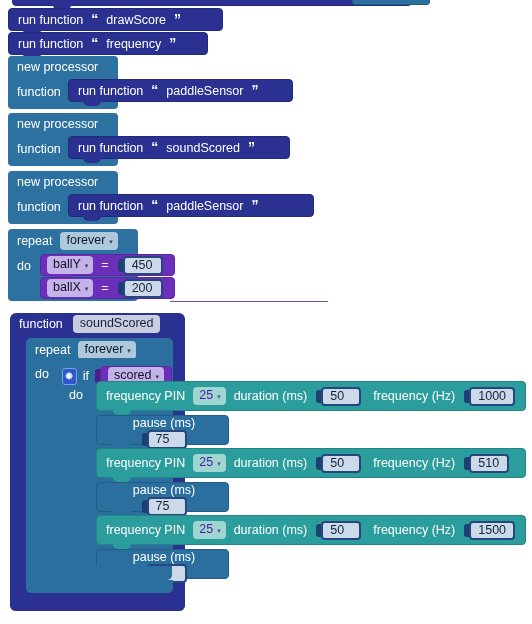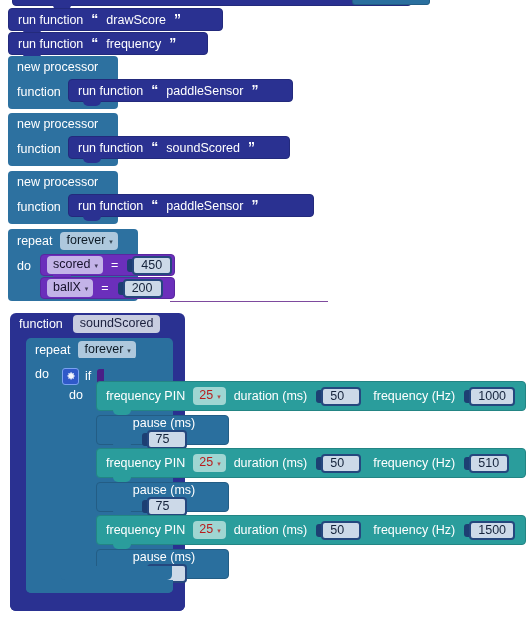--- a/index.html
+++ b/index.html
@@ -34,21 +34,21 @@
 
   
   .q{font-size:14px;font-weight:bold;letter-spacing:0;padding:0 2px;
      position:relative;top:-1px;}
 
   
   .dd{display:inline-flex;align-items:center;gap:4px;
       background:#aec8dd;color:#0d1a26;border-radius:4px;
       padding:1px 5px 2px 6px;font-size:12.5px;line-height:15px;margin:0 2px;}
   .dd.lav{background:#c3b3e8;color:#14102a;}
-  .dd.tealf{background:#9fd6d2;color:#b91c1c;}
+  .dd.tealf{background:#9fd6d2;color:#4c1d95;}
   .caret{font-size:7px;opacity:.75;position:relative;top:1px;}
 
   
   .nm{background:#c8cde0;color:#1a1f3d;border-radius:4px;
       padding:1px 7px 2px;font-size:12.5px;line-height:15px;margin-left:4px;}
 
   
   .sock{display:inline-flex;align-items:center;margin-left:3px;}
   .plug{width:5px;height:13px;background:#1d3f73;border-radius:3px 0 0 3px;}
   .num{background:#25477e;border-radius:4px;padding:2px;}
@@ -151,21 +151,21 @@
       <span class="caret">▾</span>
     </span>
   </div>
   <div class="blk" style="left:8px;top:255px;width:36px;height:22px;">
     <span class="lbl first">do</span>
   </div>
 
   <div class="blk c-purple" style="left:40px;top:254px;width:135px;height:22px;border-radius:4px;">
     <span class="notch-bot" style="left:12px;"></span>
     <span class="dd lav" style="margin-left:6px;">
-      <span>scored</span>
+      <span>ballY</span>
       <span class="caret">▾</span>
     </span>
     <span class="lbl">=</span>
     <span class="sock">
       <span class="plug"></span>
       <span class="num">
         <i>450</i>
       </span>
     </span>
   </div>
@@ -207,20 +207,26 @@
   <div class="arm" style="left:60px;top:358px;width:112px;height:222px;background:#2a6f9e;border-radius:5px;"></div>
   <div class="blk" style="left:60px;top:358px;width:112px;height:36px;">
     <span class="gear">
       <svg width="10" height="10" viewBox="0 0 16 16" aria-hidden="true">
         <path fill="#ffffff" d="M8 5.2A2.8 2.8 0 1 0 8 10.8 2.8 2.8 0 0 0 8 5.2zm0 4.2A1.4 1.4 0 1 1 8 6.6a1.4 1.4 0 0 1 0 2.8z"></path>
         <path fill="#ffffff" d="M14 8.9v-1.8l-1.6-.26a4.7 4.7 0 0 0-.42-1.02l.95-1.32-1.27-1.27-1.32.95a4.7 4.7 0 0 0-1.02-.42L9.06 2H7.24l-.26 1.6a4.7 4.7 0 0 0-1.02.42L4.64 3.07 3.37 4.34l.95 1.32a4.7 4.7 0 0 0-.42 1.02L2.3 6.94v1.82l1.6.26c.1.36.24.7.42 1.02l-.95 1.32 1.27 1.27 1.32-.95c.32.18.66.32 1.02.42l.26 1.6h1.82l.26-1.6c.36-.1.7-.24 1.02-.42l1.32.95 1.27-1.27-.95-1.32c.18-.32.32-.66.42-1.02L14 8.9z" opacity=".9"></path>
       </svg>
     </span>
     <span class="lbl">if</span>
     <span class="bplug"></span>
+    <span class="blk c-purple" style="position:relative;left:0;top:0;height:21px;border-radius:4px;padding:0 5px;display:inline-flex;">
+      <span class="dd lav">
+        <span>scored</span>
+        <span class="caret">▾</span>
+      </span>
+    </span>
   </div>
   <div class="blk" style="left:60px;top:384px;width:44px;height:22px;">
     <span class="lbl first">do</span>
   </div>
 
   <div class="blk c-teal" style="left:96px;top:381px;width:430px;height:30px;border-radius:4px;">
     <span class="notch-bot" style="left:16px;"></span>
     <span class="lbl first">frequency PIN</span>
     <span class="dd tealf">
       <span>25</span>

